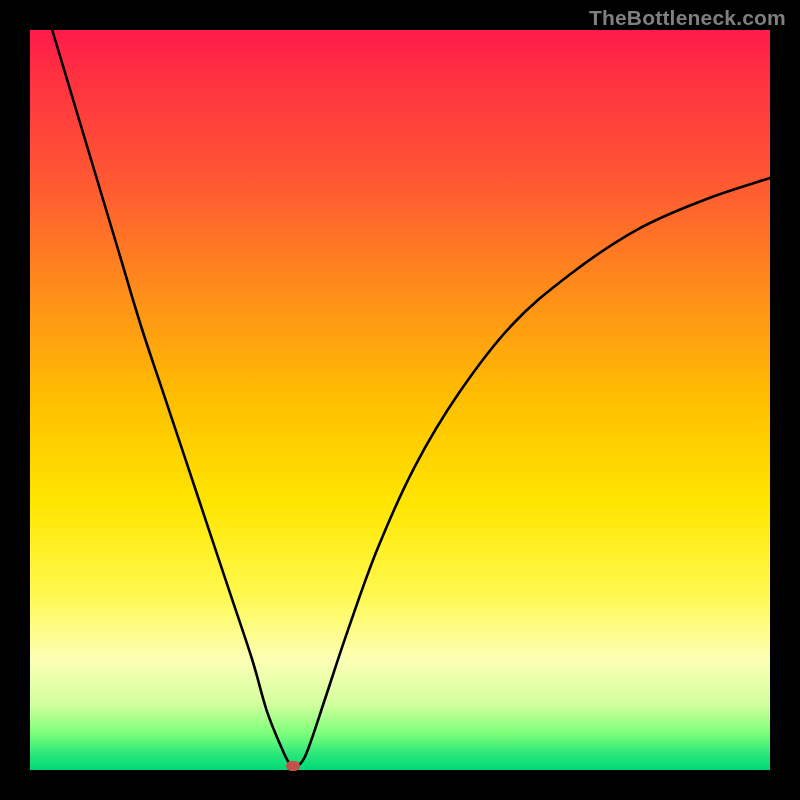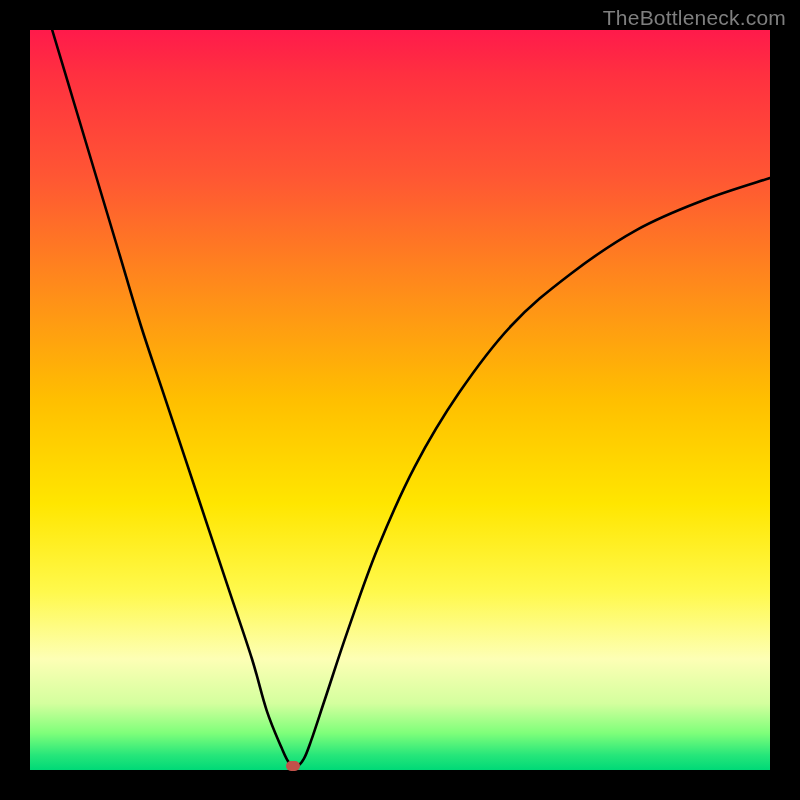--- a/index.html
+++ b/index.html
@@ -2,20 +2,21 @@
 <html><head>
 <meta charset="utf-8">
 <style>
   * { margin: 0; padding: 0; box-sizing: border-box; }
   html, body { width: 800px; height: 800px; overflow: hidden; background: #000; }
   .frame {
     width: 800px;
     height: 800px;
     background: #000;
     position: relative;
+    font-weight: bold;
   }
   .plot-area {
     position: absolute;
     left: 30px;
     top: 30px;
     width: 740px;
     height: 740px;
     background: linear-gradient(to bottom,
       #ff1a4b 0%,
       #ff3040 6%,

